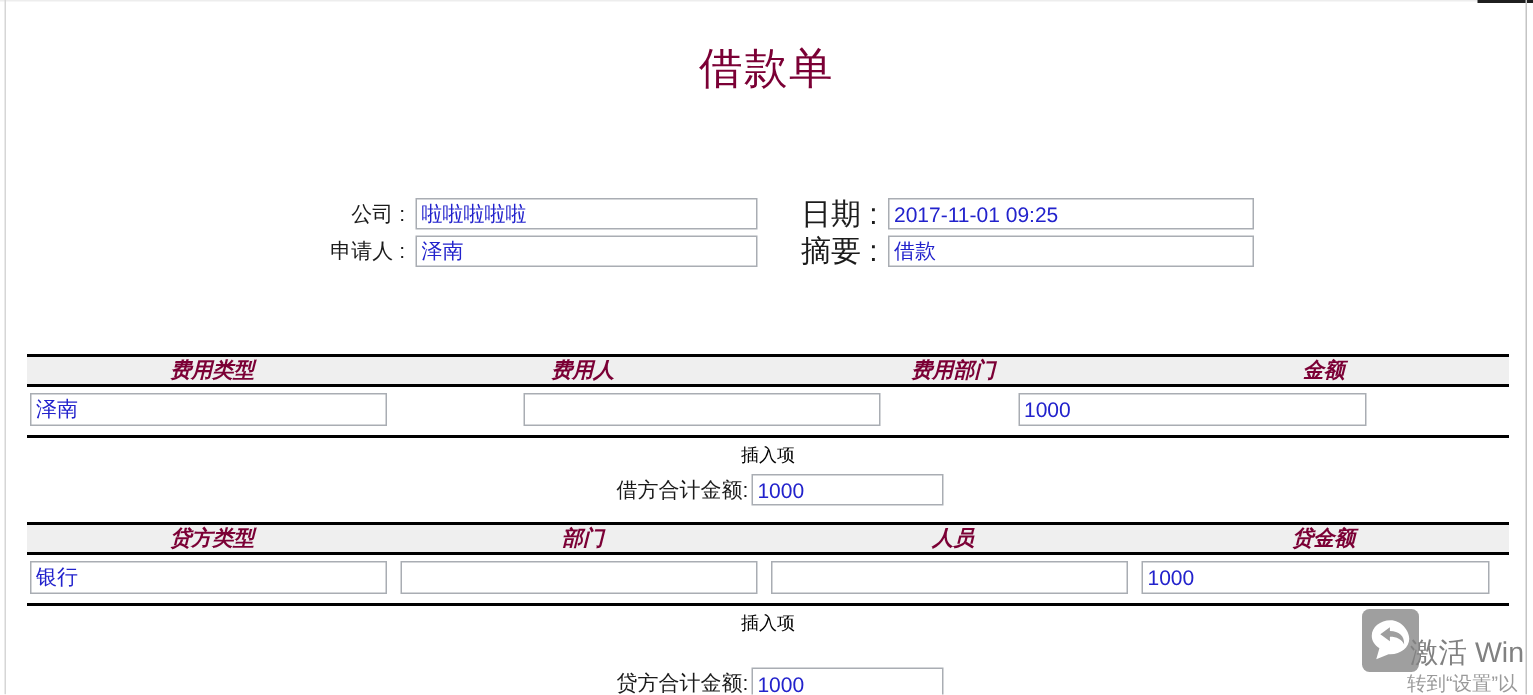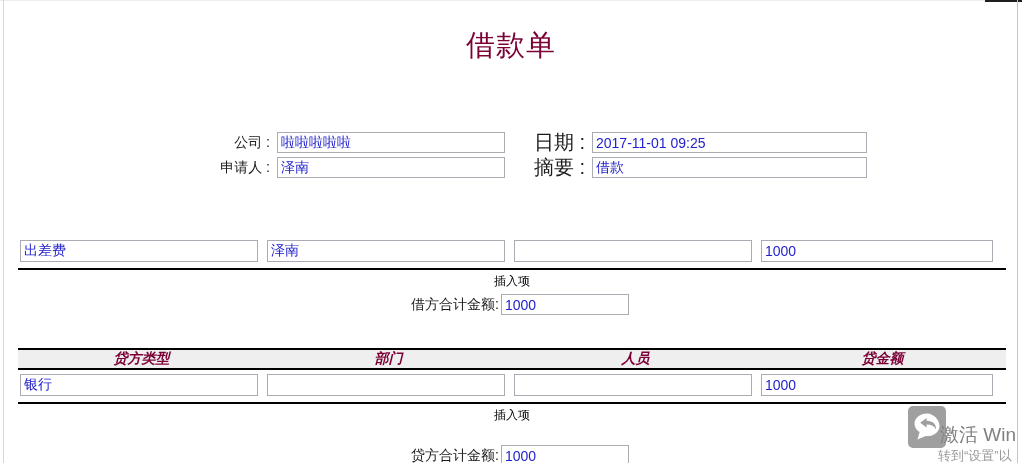--- a/index.html
+++ b/index.html
@@ -21,21 +21,21 @@
   .frow { position:absolute; left:0; width:100%; height:21px; display:flex; align-items:center; }
   #frow1 { top:132px; }
   #frow2 { top:157px; }
   .flabel1 { width:270px; text-align:right; font-size:14px; }
   .flabel2 { margin-left:29px; width:58px; font-size:20px; }
   .ibox {
     height:21px; border:1px solid #a9adb3; background:#fff;
     font-family:inherit; font-size:14px; color:#2222cc; padding:0 3px; outline:none;
   }
   .fi1 { margin-left:7px; width:228px;font-family:Liberation Mono, monospace; }
-  .fi2 { width:275px; }
+  .fi2 { width:244px; }
 
   .section { position:absolute; left:18px; width:988px; }
   #debit-section  { top:236px; }
   #credit-section { top:348px; }
 
   .thead {
     display:flex; align-items:center; height:22px; background:#efefef;
     border-top:2px solid #000; border-bottom:2px solid #000;
   }
   .th { flex:1; text-align:center; font-size:14px; font-weight:bold; font-style:italic; color:#7b0035; }
@@ -76,22 +76,27 @@
 </div>
 
 <div class="frow" id="frow2">
   <span class="flabel1">申请人 :</span>
   <input class="ibox fi1" type="text" value="泽南" style="">
   <span class="flabel2">摘要 :</span>
   <input class="ibox fi2" type="text" value="借款" style="">
 </div>
 
 <div class="section" id="debit-section">
+  <div class="thead">
+    <div class="th">费用类型</div>
+    <div class="th">费用人</div>
+    <div class="th">费用部门</div>
+    <div class="th">金额</div>
+  </div>
   <div class="trow">
-    <div class="td"><input class="ibox" type="text" value="出差费" style=""></div>
     <div class="td"><input class="ibox" type="text" value="泽南" style=""></div>
     <div class="td"><input class="ibox" type="text" value="" style=""></div>
     <div class="td"><input class="ibox" type="text" value="1000" style=""></div>
   </div>
   <div class="insert">插入项</div>
   <div class="total">
     <span>借方合计金额:</span>
     <input class="ibox" type="text" value="1000" style="">
   </div>
 </div>

